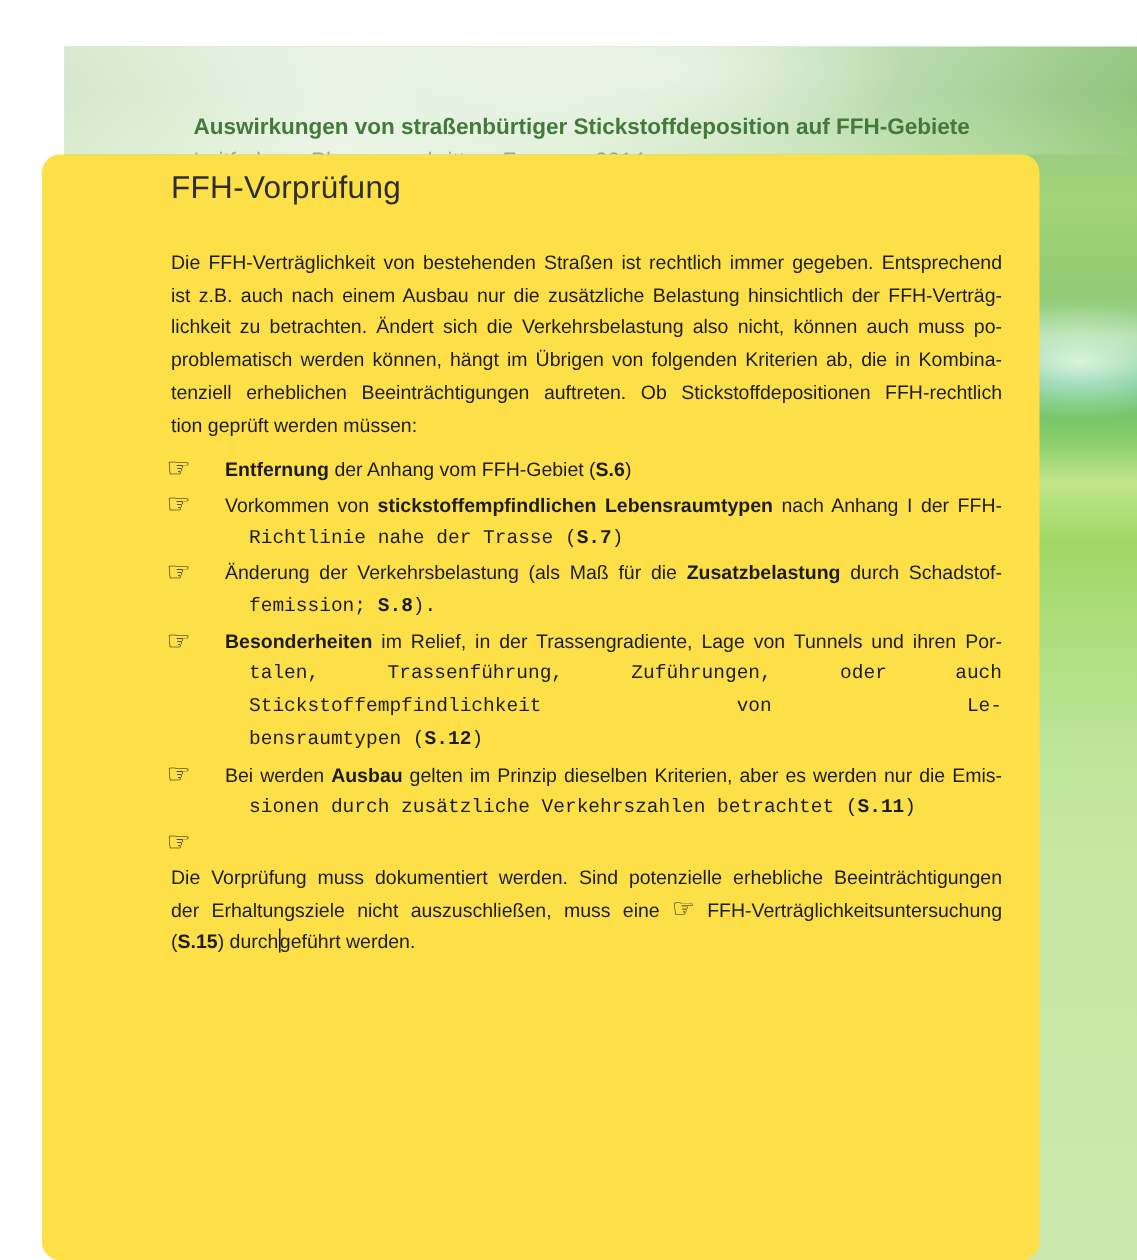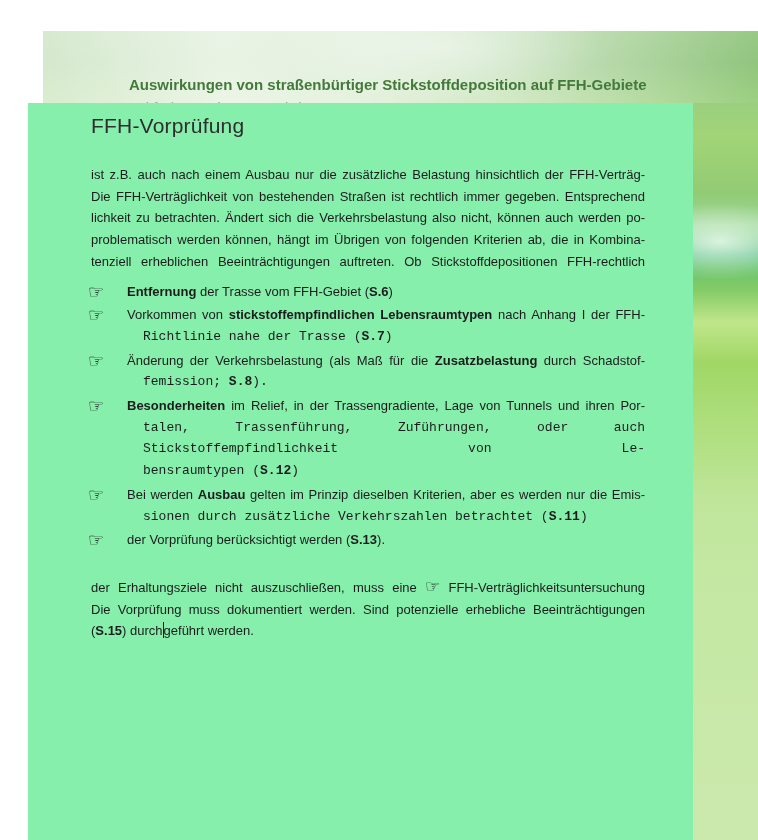--- a/index.html
+++ b/index.html
@@ -26,22 +26,22 @@
     background:linear-gradient(90deg,
       rgba(255,255,255,0.62) 0%, rgba(255,255,255,0.80) 25%,
       rgba(255,255,255,0.74) 45%, rgba(255,255,255,0.55) 65%,
       rgba(255,255,255,0.32) 80%, rgba(255,255,255,0.08) 95%, rgba(255,255,255,0) 100%);
   }
   .band-text{position:absolute;left:86px;top:44px;}
   .band-title{font-size:15px;font-weight:bold;color:#44793c;line-height:20px;white-space:nowrap;}
   .band-subtitle{font-size:15px;color:#9aa69b;line-height:22px;margin-top:2px;white-space:nowrap;}
   
   .page{
-    position:absolute;left:0;top:103px;width:665px;height:737px;background:#86efac;
-    padding:9px 0 0 63px;box-sizing:border-box;
+    position:absolute;left:0;top:103px;width:665px;height:737px;background:#fde047;
+    padding:9px 0 0 86px;box-sizing:border-box;border-radius:12px;
   }
   .content{width:554px;color:#1c1c1c;}
   h1.doc-heading{
     margin:0 0 24px 0;font-size:21px;line-height:28px;font-weight:400;color:#2e2e2e;
     letter-spacing:0.2px;
   }
   .line{
     font-size:13px;line-height:21.7px;
     text-align:justify;text-align-last:justify;
   }
@@ -70,31 +70,32 @@
   <div class="band">
     <div class="band-text">
       <div class="band-title">Auswirkungen von straßenbürtiger Stickstoffdeposition auf FFH-Gebiete</div>
       <div class="band-subtitle">Leitfaden – Planungsschritte – Fassung 2014</div>
     </div>
   </div>
   <div class="page">
     <div class="content">
       <h1 class="doc-heading">FFH-Vorprüfung</h1>
       <div>
+          <div class="line"><span class="">Die FFH-Verträglichkeit von bestehenden Straßen ist rechtlich immer gegeben. Entsprechend</span></div>
           <div class="line"><span class="">ist z.B. auch nach einem Ausbau nur die zusätzliche Belastung hinsichtlich der FFH-Verträg-</span></div>
-          <div class="line"><span class="">Die FFH-Verträglichkeit von bestehenden Straßen ist rechtlich immer gegeben. Entsprechend</span></div>
-          <div class="line"><span class="">lichkeit zu betrachten. Ändert sich die Verkehrsbelastung also nicht, können auch werden po-</span></div>
+          <div class="line"><span class="">lichkeit zu betrachten. Ändert sich die Verkehrsbelastung also nicht, können auch muss po-</span></div>
           <div class="line"><span class="">problematisch werden können, hängt im Übrigen von folgenden Kriterien ab, die in Kombina-</span></div>
           <div class="line"><span class="">tenziell erheblichen Beeinträchtigungen auftreten. Ob Stickstoffdepositionen FFH-rechtlich</span></div>
+          <div class="line end"><span class="">tion geprüft werden müssen:</span></div>
         </div>
       <div class="list">
           <div class="list-item">
             <span class="hand-marker">☞</span>
             <div class="item-lines">
-              <div class="line end"><span class="b">Entfernung</span><span class=""> der Trasse vom FFH-Gebiet (</span><span class="sref">S.6</span><span class="">)</span></div>
+              <div class="line end"><span class="b">Entfernung</span><span class=""> der Anhang vom FFH-Gebiet (</span><span class="sref">S.6</span><span class="">)</span></div>
             </div>
           </div>
           <div class="list-item">
             <span class="hand-marker">☞</span>
             <div class="item-lines">
               <div class="line"><span class="">Vorkommen von </span><span class="b">stickstoffempfindlichen Lebensraumtypen</span><span class=""> nach Anhang I der FFH-</span></div>
               <div class="line end"><span class="">Richtlinie nahe der Trasse (</span><span class="sref">S.7</span><span class="">)</span></div>
             </div>
           </div>
           <div class="list-item">
@@ -115,24 +116,23 @@
           <div class="list-item">
             <span class="hand-marker">☞</span>
             <div class="item-lines">
               <div class="line"><span class="">Bei werden </span><span class="b">Ausbau</span><span class=""> gelten im Prinzip dieselben Kriterien, aber es werden nur die Emis-</span></div>
               <div class="line end"><span class="">sionen durch zusätzliche Verkehrszahlen betrachtet (</span><span class="sref">S.11</span><span class="">)</span></div>
             </div>
           </div>
           <div class="list-item">
             <span class="hand-marker">☞</span>
             <div class="item-lines">
-              <div class="line end"><span class="">der Vorprüfung berücksichtigt werden (</span><span class="sref">S.13</span><span class="">).</span></div>
             </div>
           </div>
         </div>
       <div class="closing">
+          <div class="line"><span class="">Die Vorprüfung muss dokumentiert werden. Sind potenzielle erhebliche Beeinträchtigungen</span></div>
           <div class="line"><span class="">der Erhaltungsziele nicht auszuschließen, muss eine </span><span class="hand-inline">☞</span><span class=""> FFH-Verträglichkeitsuntersuchung</span></div>
-          <div class="line"><span class="">Die Vorprüfung muss dokumentiert werden. Sind potenzielle erhebliche Beeinträchtigungen</span></div>
           <div class="line end"><span class="">(</span><span class="sref">S.15</span><span class="">) durch</span><span class="caret"></span><span class="">geführt werden.</span></div>
         </div>
     </div>
   </div>
 </div>
 
 </body></html>

